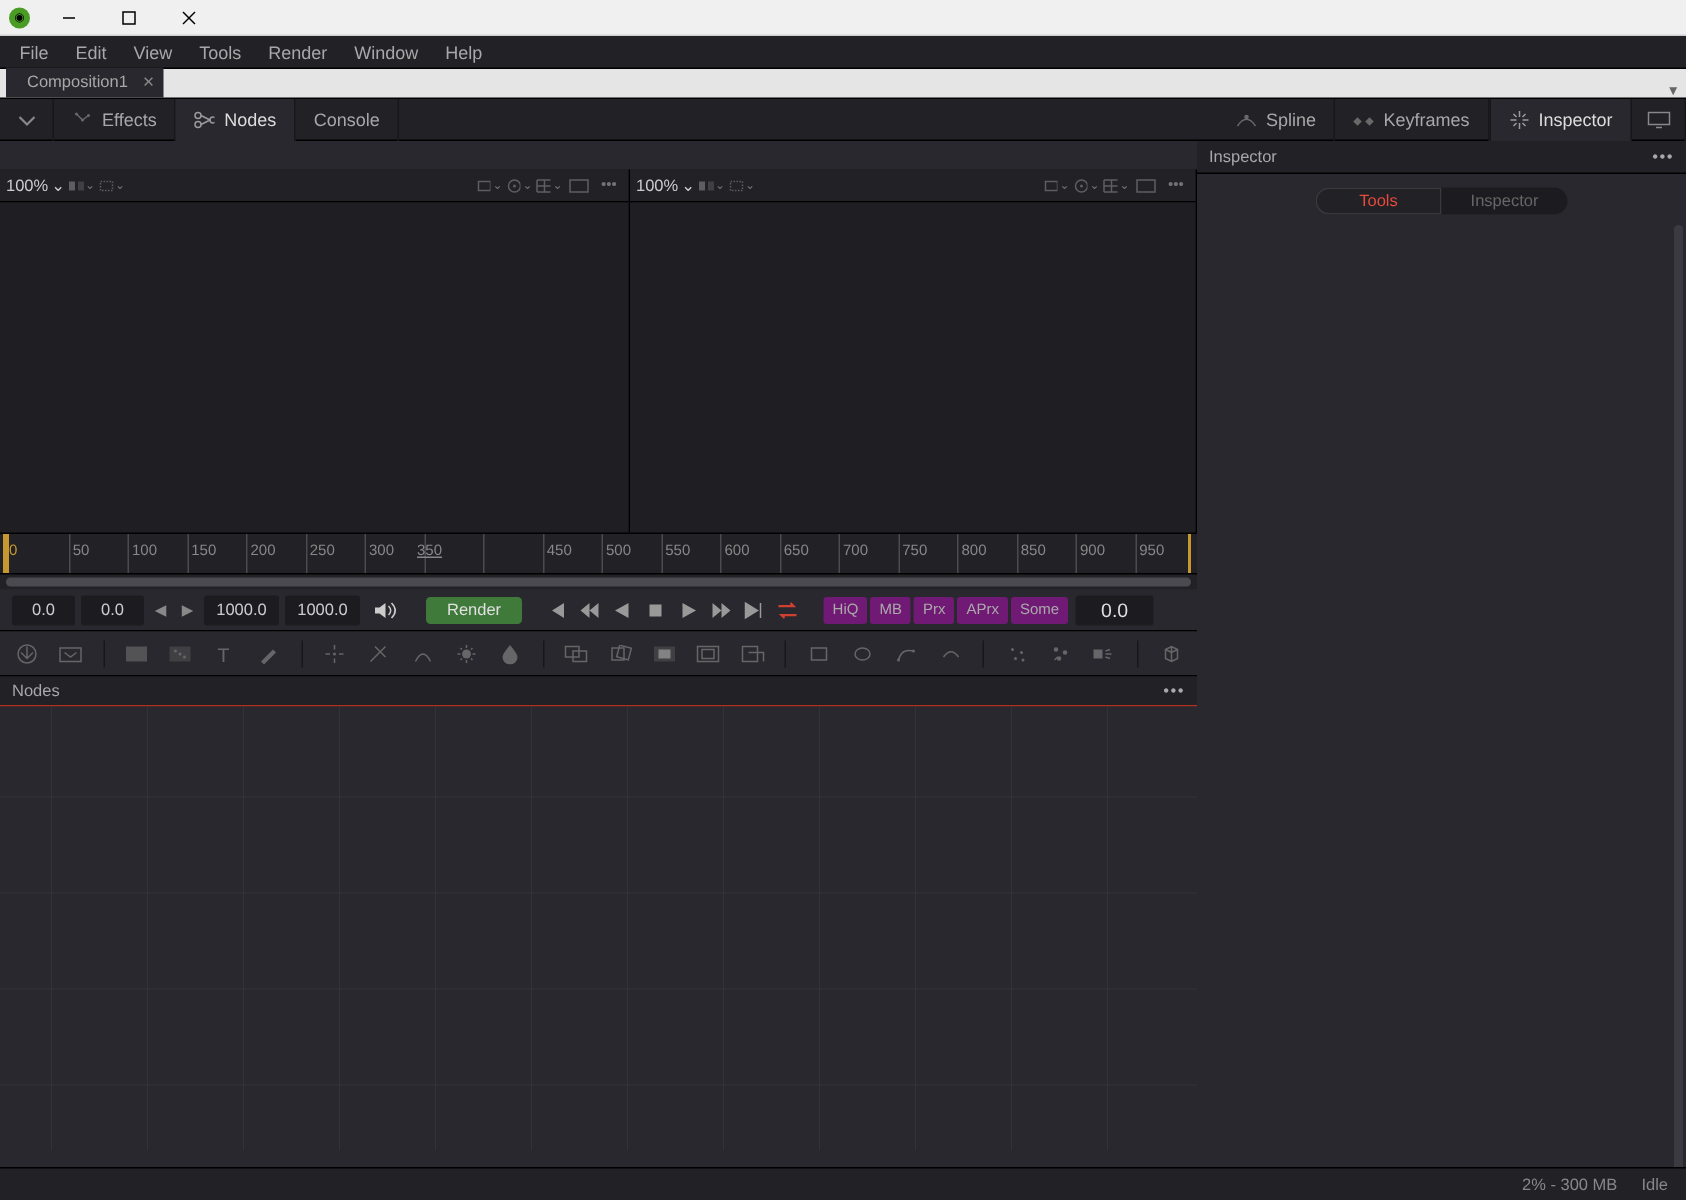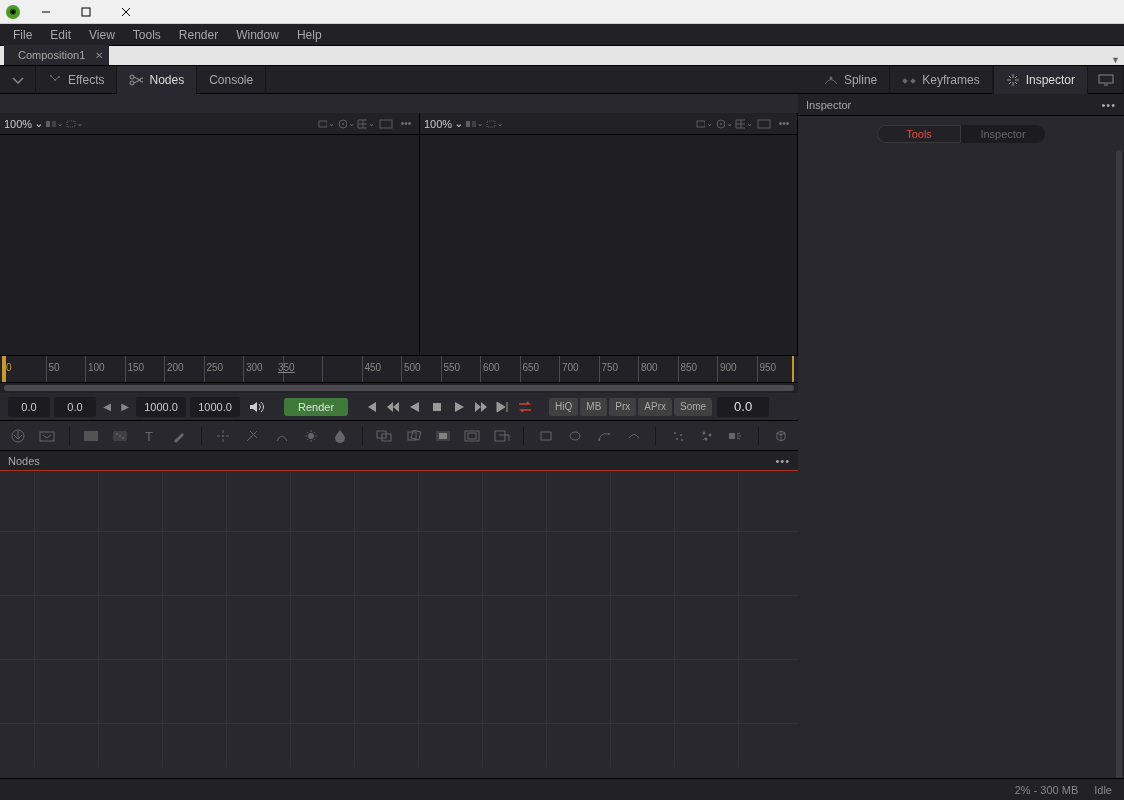--- a/index.html
+++ b/index.html
@@ -58,21 +58,21 @@
 .scrollbar-thumb { height:6px; background:#4a4a50; border-radius:3px; flex:1;}
 
 .transport { height: 28px; background: #28282e; border-bottom: 1px solid #000; display: flex; align-items: center; gap: 0; padding: 0 6px; width:798px;}
 .transport .num-field { width: 42px; height: 20px; background: #1c1c20; border: none; color: #ccc; text-align: center; font-size: 11px; border-radius:2px; margin:0 2px;}
 .transport .arrow-btn { width: 18px; height: 20px; display:flex; align-items:center; justify-content:center; cursor:pointer; color:#888; font-size:10px;}
 .transport .sound-ico { width:22px; display:flex; align-items:center; justify-content:center; cursor:pointer; margin:0 4px;}
 .transport .render-btn { padding: 3px 14px; background: #3f7a3a; color: #e0e0e0; border-radius: 3px; cursor: pointer; font-size: 11px; margin: 0 12px; }
 .transport .play-ico { width: 22px; height:22px; display:flex; align-items:center; justify-content:center; cursor:pointer; color:#999; }
 .transport .loop-ico { color:#d04030; }
 .transport .gap { width:12px;}
-.transport .tag-btn { height:18px; padding:0 6px; background:#404040; border-radius:2px; font-size:10px; color:#aaa; display:flex; align-items:center; cursor:pointer; margin:0 1px;}
+.transport .tag-btn { height:18px; padding:0 6px; background:#701a75; border-radius:2px; font-size:10px; color:#aaa; display:flex; align-items:center; cursor:pointer; margin:0 1px;}
 .transport .time-display { width:52px; height:20px; background:#1c1c20; color:#e0e0e0; text-align:center; font-size:13px; border-radius:2px; margin-left:4px; display:flex; align-items:center; justify-content:center;}
 
 .tool-row { height: 30px; background: #28282e; border-bottom: 1px solid #000; display:flex; align-items:center; padding:0 8px; gap:10px; width:798px;}
 .tool-row .tool-ico { width:20px; height:20px; display:flex; align-items:center; justify-content:center; cursor:pointer; opacity:0.55; }
 .tool-row .divider { width:1px; height:18px; background:#17171a; margin:0 2px;}
 
 .nodes-header { height: 20px; background: #212126; border-bottom: 1px solid #b03020; display:flex; align-items:center; padding:0 8px; font-size:11px; width:798px;}
 .nodes-header .dots { margin-left:auto; cursor:pointer; letter-spacing:1px;}
 
 .nodes-grid { height: 296px; background: #28282e; position:relative; width:798px; overflow:hidden;}

